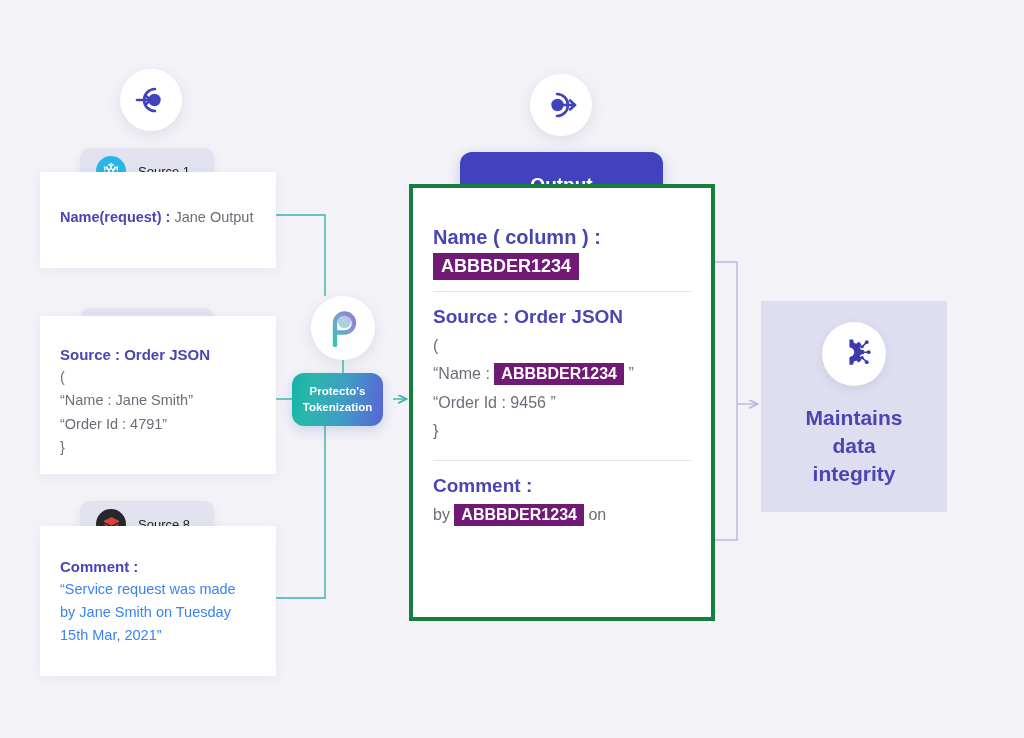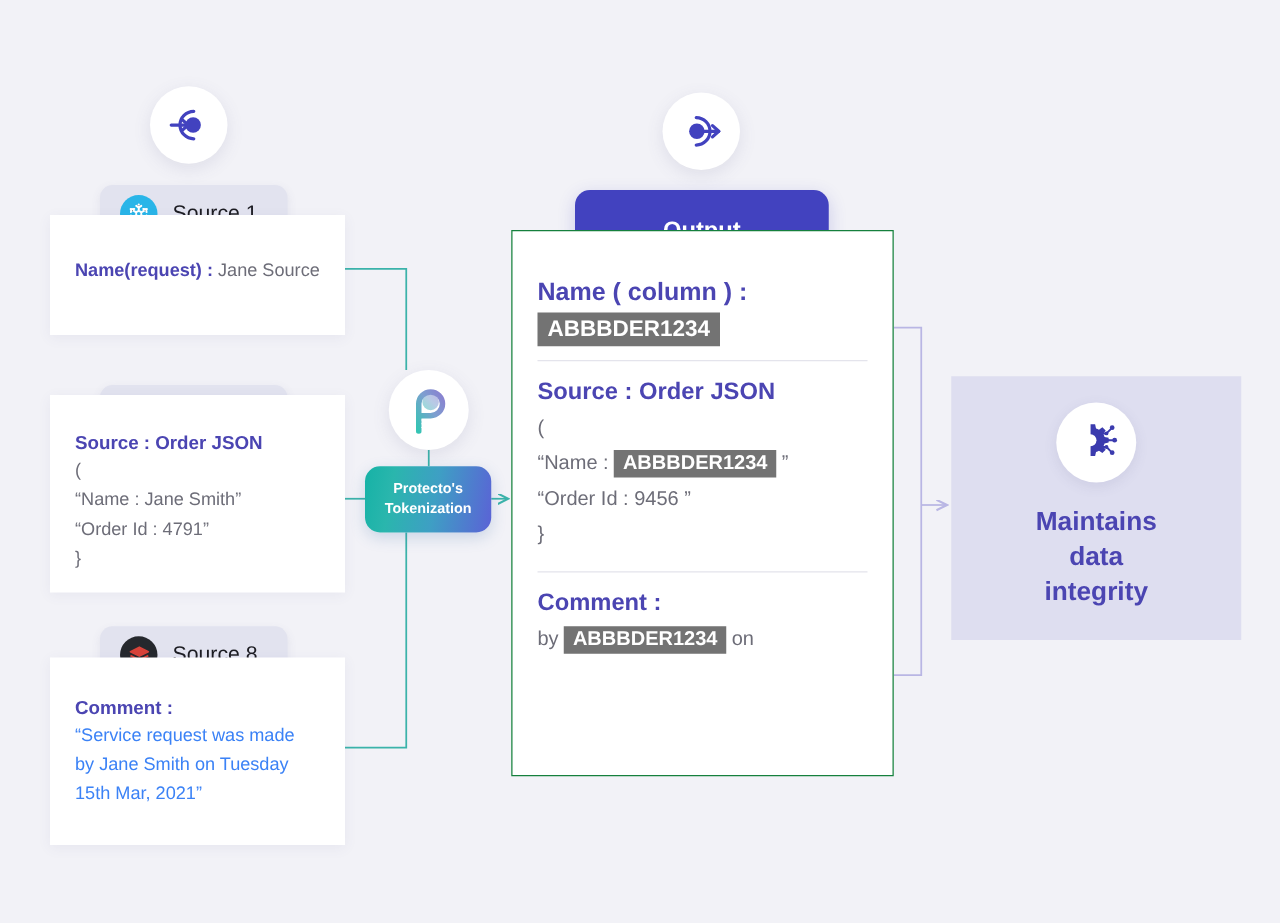--- a/index.html
+++ b/index.html
@@ -47,21 +47,21 @@
     display: flex;
     align-items: center;
     gap: 12px;
     padding: 0 24px 0 16px;
     box-shadow: 0 3px 8px rgba(90, 90, 140, 0.10);
   }
   .pill1 { left: 80px; top: 148px; }
   .pill2 { left: 80px; top: 292px; margin-top: 16px; }
   .pill3 { left: 80px; top: 501px; }
   .src-pill .pill-label {
-    font-size: 17px;
+    font-size: 13px;
     color: #1c1c22;
     white-space: nowrap;
   }
   .logo-badge {
     width: 30px; height: 30px;
     border-radius: 50%;
     display: flex; align-items: center; justify-content: center;
     flex: 0 0 auto;
   }
   .logo-snow { background: #29b5e8; }
@@ -85,39 +85,39 @@
     display: flex; align-items: center; justify-content: center;
   }
   .ri-in  { left: 120px; top: 69px; }
   .ri-out { left: 530px; top: 74px; }
   .ri-key { left: 311px; top: 296px; width: 64px; height: 64px; }
 
   
   .token-badge {
     position: absolute;
     left: 292px; top: 373px;
-    width: 101px; height: 53px;
+    width: 91px; height: 53px;
     border-radius: 12px;
     background: linear-gradient(100deg, #16b2a6 0%, #2ab6ad 22%, #3e9fc4 55%, #5b62d6 100%);
     color: #ffffff;
     font-size: 11.5px;
     font-weight: bold;
     line-height: 1.32;
     display: flex; align-items: center; justify-content: center;
     text-align: center;
     box-shadow: 0 4px 12px rgba(60, 110, 170, 0.22);
   }
 
   
   .output-panel {
     position: absolute;
     left: 409px; top: 184px;
     width: 306px; height: 437px;
     background: #ffffff;
-    border: 1px solid #15803d;
+    border: 4px solid #15803d;
     box-sizing: border-box;
     padding: 38px 20px 0 20px;
   }
   .output-tab {
     position: absolute;
     left: 460px; top: 152px;
     width: 203px; height: 66px;
     background: #4242bf;
     border-radius: 12px;
     color: #ffffff;
@@ -137,38 +137,38 @@
     font-weight: bold;
     color: #4b45b2;
     margin-bottom: 4px;
   }
   .out-line {
     font-size: 16px;
     line-height: 1.78;
     color: #6d6d78;
   }
   .tok {
-    background: #737373;
+    background: #701a75;
     color: #ffffff;
     font-weight: bold;
     padding: 2px 7px 3px 7px;
     font-size: 16px;
   }
   .tok-big { font-size: 18px; padding: 3px 8px 4px 8px; }
   .out-div {
     height: 1px;
     background: #e4e4ec;
     margin: 14px 0 14px 0;
   }
 
   
   .outcome {
     position: absolute;
     left: 761px; top: 301px;
-    width: 232px; height: 211px;
+    width: 186px; height: 211px;
     background: #dedef0;
     display: flex;
     flex-direction: column;
     align-items: center;
     justify-content: flex-start;
     padding-top: 21px;
     box-sizing: border-box;
   }
   .outcome-icon {
     width: 64px; height: 64px;
@@ -272,21 +272,21 @@
           <path d="M3,15.5 L12,20 L21,15.5"></path>
         </g>
       </svg>
     </span>
     <span class="pill-label">Source 8</span>
   </div>
 
   <div class="source-card src1">
     <div class="kv-line">
       <span class="kv-key">Name(request) :</span>
-      <span>Jane Source</span>
+      <span>Jane Output</span>
     </div>
   </div>
 
   <div class="source-card src2">
     <div class="hdr-line">Source : Order JSON</div>
     <div class="code-line">(</div>
     <div class="code-line">“Name : Jane Smith”</div>
     <div class="code-line">“Order Id : 4791”</div>
     <div class="code-line">}</div>
   </div>

